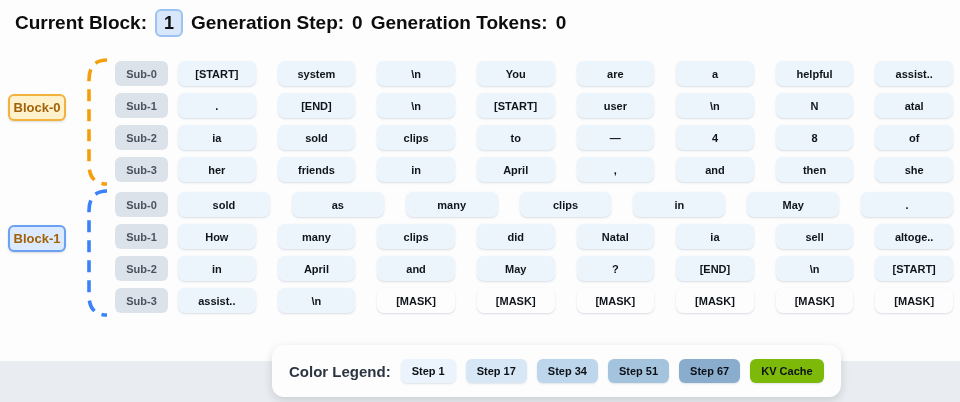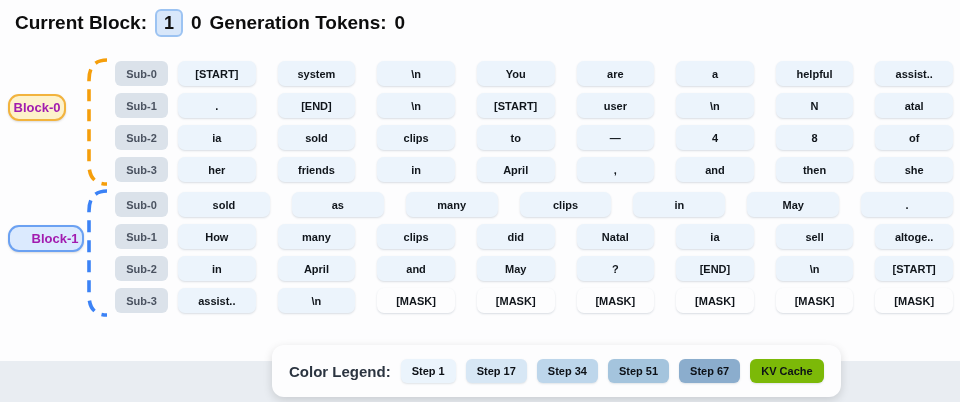--- a/index.html
+++ b/index.html
@@ -25,23 +25,23 @@
 
   
   #blocks-container{
     position:absolute;left:8px;top:61px;width:945px;
     display:flex;flex-direction:column;gap:10px;
   }
   .block-group{position:relative;display:flex;flex-direction:column;gap:7px;}
   .bracket{position:absolute;left:68px;top:-4px;pointer-events:none;}
   .block-label{
     position:absolute;left:0;top:33px;width:54px;height:23px;
-    border:2px solid;border-radius:11px;
+    border:2px solid;border-radius:6px;
     display:flex;align-items:center;justify-content:center;
-    font-size:13px;font-weight:bold;color:#a21caf;
+    font-size:13px;font-weight:bold;color:#a16207;
     box-shadow:0 1px 2px rgba(120,120,120,.25);
   }
   .sub-row{display:flex;height:25px;}
   .sub-label{
     width:53px;margin-left:107px;margin-right:10px;flex:none;
     background:#dbe2ea;border-radius:6px;
     display:flex;align-items:center;justify-content:center;
     font-size:11px;font-weight:bold;color:#4a5260;
   }
   .cells{flex:1;display:flex;gap:22px;}
@@ -72,20 +72,21 @@
 </head>
 <body>
 
 <div class="stage">
   <div class="content-bg"></div>
   <div class="gray-footer"></div>
 
   <div class="header">
     <span>Current Block:</span>
     <span class="block-badge">1</span>
+    <span>Generation Step:</span>
     <span>0</span>
     <span>Generation Tokens:</span>
     <span>0</span>
   </div>
 
   <div id="blocks-container">
       <div class="block-group">
         <svg class="bracket" width="34" height="130" viewBox="0 0 34 130">
           <path d="M31 3 Q13 3 13 23 L13 107 Q13 127 31 127" fill="none" stroke="#f59e0b" stroke-width="3.6" stroke-dasharray="12 8"></path>
         </svg>
@@ -140,21 +141,21 @@
             <div class="cell">and</div>
             <div class="cell">then</div>
             <div class="cell">she</div>
           </div>
         </div>
       </div>
       <div class="block-group">
         <svg class="bracket" width="34" height="130" viewBox="0 0 34 130">
           <path d="M31 3 Q13 3 13 23 L13 107 Q13 127 31 127" fill="none" stroke="#3b82f6" stroke-width="3.6" stroke-dasharray="12 8"></path>
         </svg>
-        <div class="block-label" style="background: rgb(219, 234, 254); border-color: rgb(107, 161, 242); padding-left: 18px;">Block-1</div>
+        <div class="block-label" style="background: rgb(219, 234, 254); border-color: rgb(107, 161, 242);">Block-1</div>
         <div class="sub-row">
           <div class="sub-label">Sub-0</div>
           <div class="cells">
             <div class="cell">sold</div>
             <div class="cell">as</div>
             <div class="cell">many</div>
             <div class="cell">clips</div>
             <div class="cell">in</div>
             <div class="cell">May</div>
             <div class="cell">.</div>

